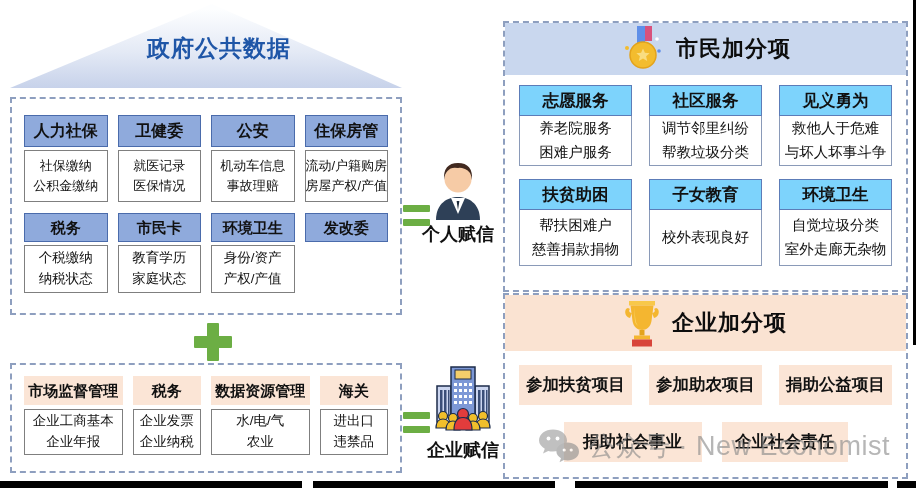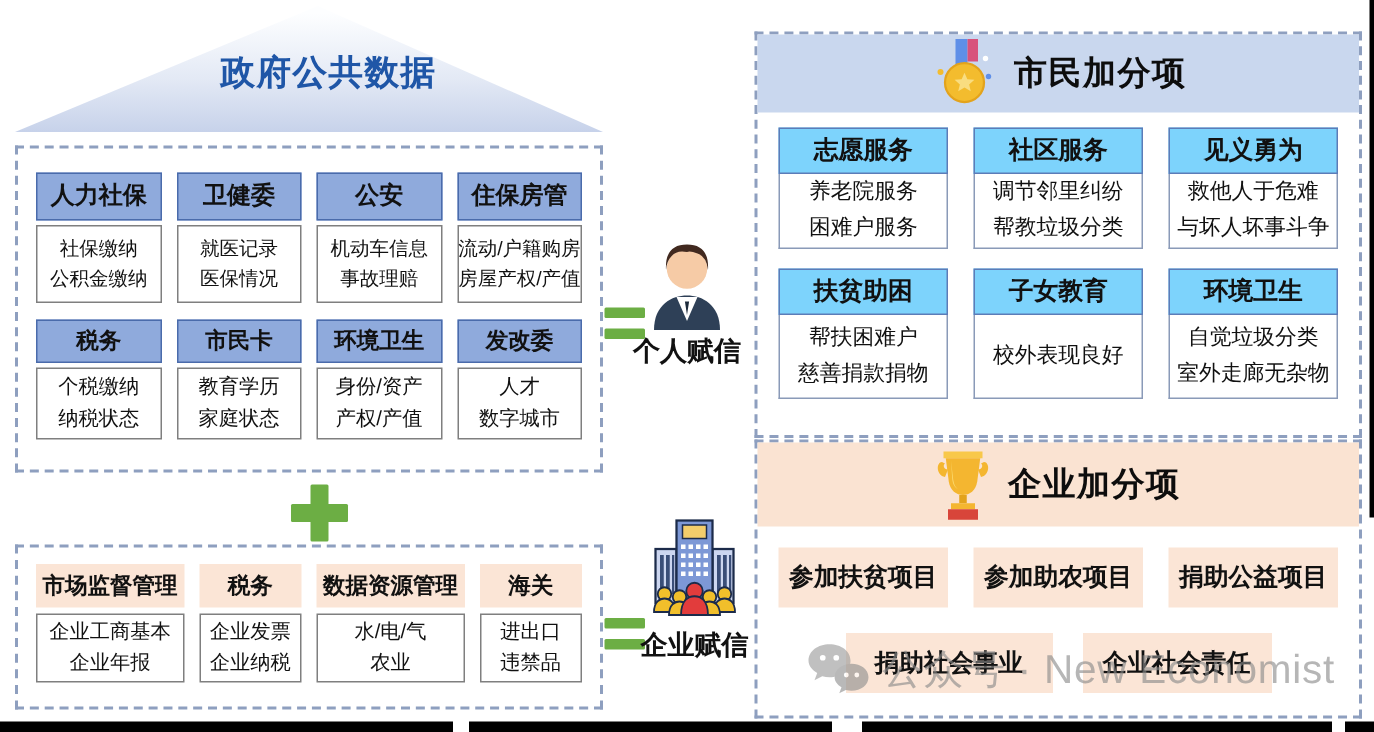--- a/index.html
+++ b/index.html
@@ -43,21 +43,21 @@
   .plus .v { left:13px; top:0; width:12px; height:38px; }
 
   
   .equals { position:absolute; width:27px; height:22px; }
   .equals span { position:absolute; left:0; width:27px; height:7px; background:#6cae44; border-radius:1px; }
   .equals .b1 { top:0; } .equals .b2 { top:14px; }
   .eq-personal { left:403px; top:205px; }
   .eq-enterprise { left:403px; top:412px; }
   .credit { position:absolute; width:78px; display:flex; flex-direction:column; align-items:center; }
   .credit-personal { left:419px; top:158px; }
-  .credit-enterprise { left:424px; top:344px; }
+  .credit-enterprise { left:424px; top:364px; }
   .credit-label { margin-top:2px; font-size:18px; font-weight:700; color:#111; white-space:nowrap; }
 
   
   .band { display:flex; align-items:center; justify-content:center; gap:12px; }
   .band-citizen { height:52px; background:#c9d7ee; }
   .band-corp { height:56px; background:#fae3d2; }
   .band-title { font-size:22px; font-weight:700; color:#0d0d0d; letter-spacing:1px; }
 
   .row3 { display:flex; gap:17px; padding:0 14px; }
   .bonus-head { background:#7dd3fc; border:1px solid #5c7cb8; text-align:center; font-weight:700;
@@ -142,24 +142,20 @@
       </div>
       <div class="col">
         <div class="card-head h29">环境卫生</div>
         <div class="card-body h48">
             <div>身份/资产</div>
             <div>产权/产值</div>
           </div>
       </div>
       <div class="col">
         <div class="card-head h29">发改委</div>
-        <div class="card-body h48">
-            <div>人才</div>
-            <div>数字城市</div>
-          </div>
       </div>
     </div>
   </div>
 
   <div class="plus">
       <span class="h"></span>
       <span class="v"></span>
     </div>
 
   <div class="dashed box-enterprise">

